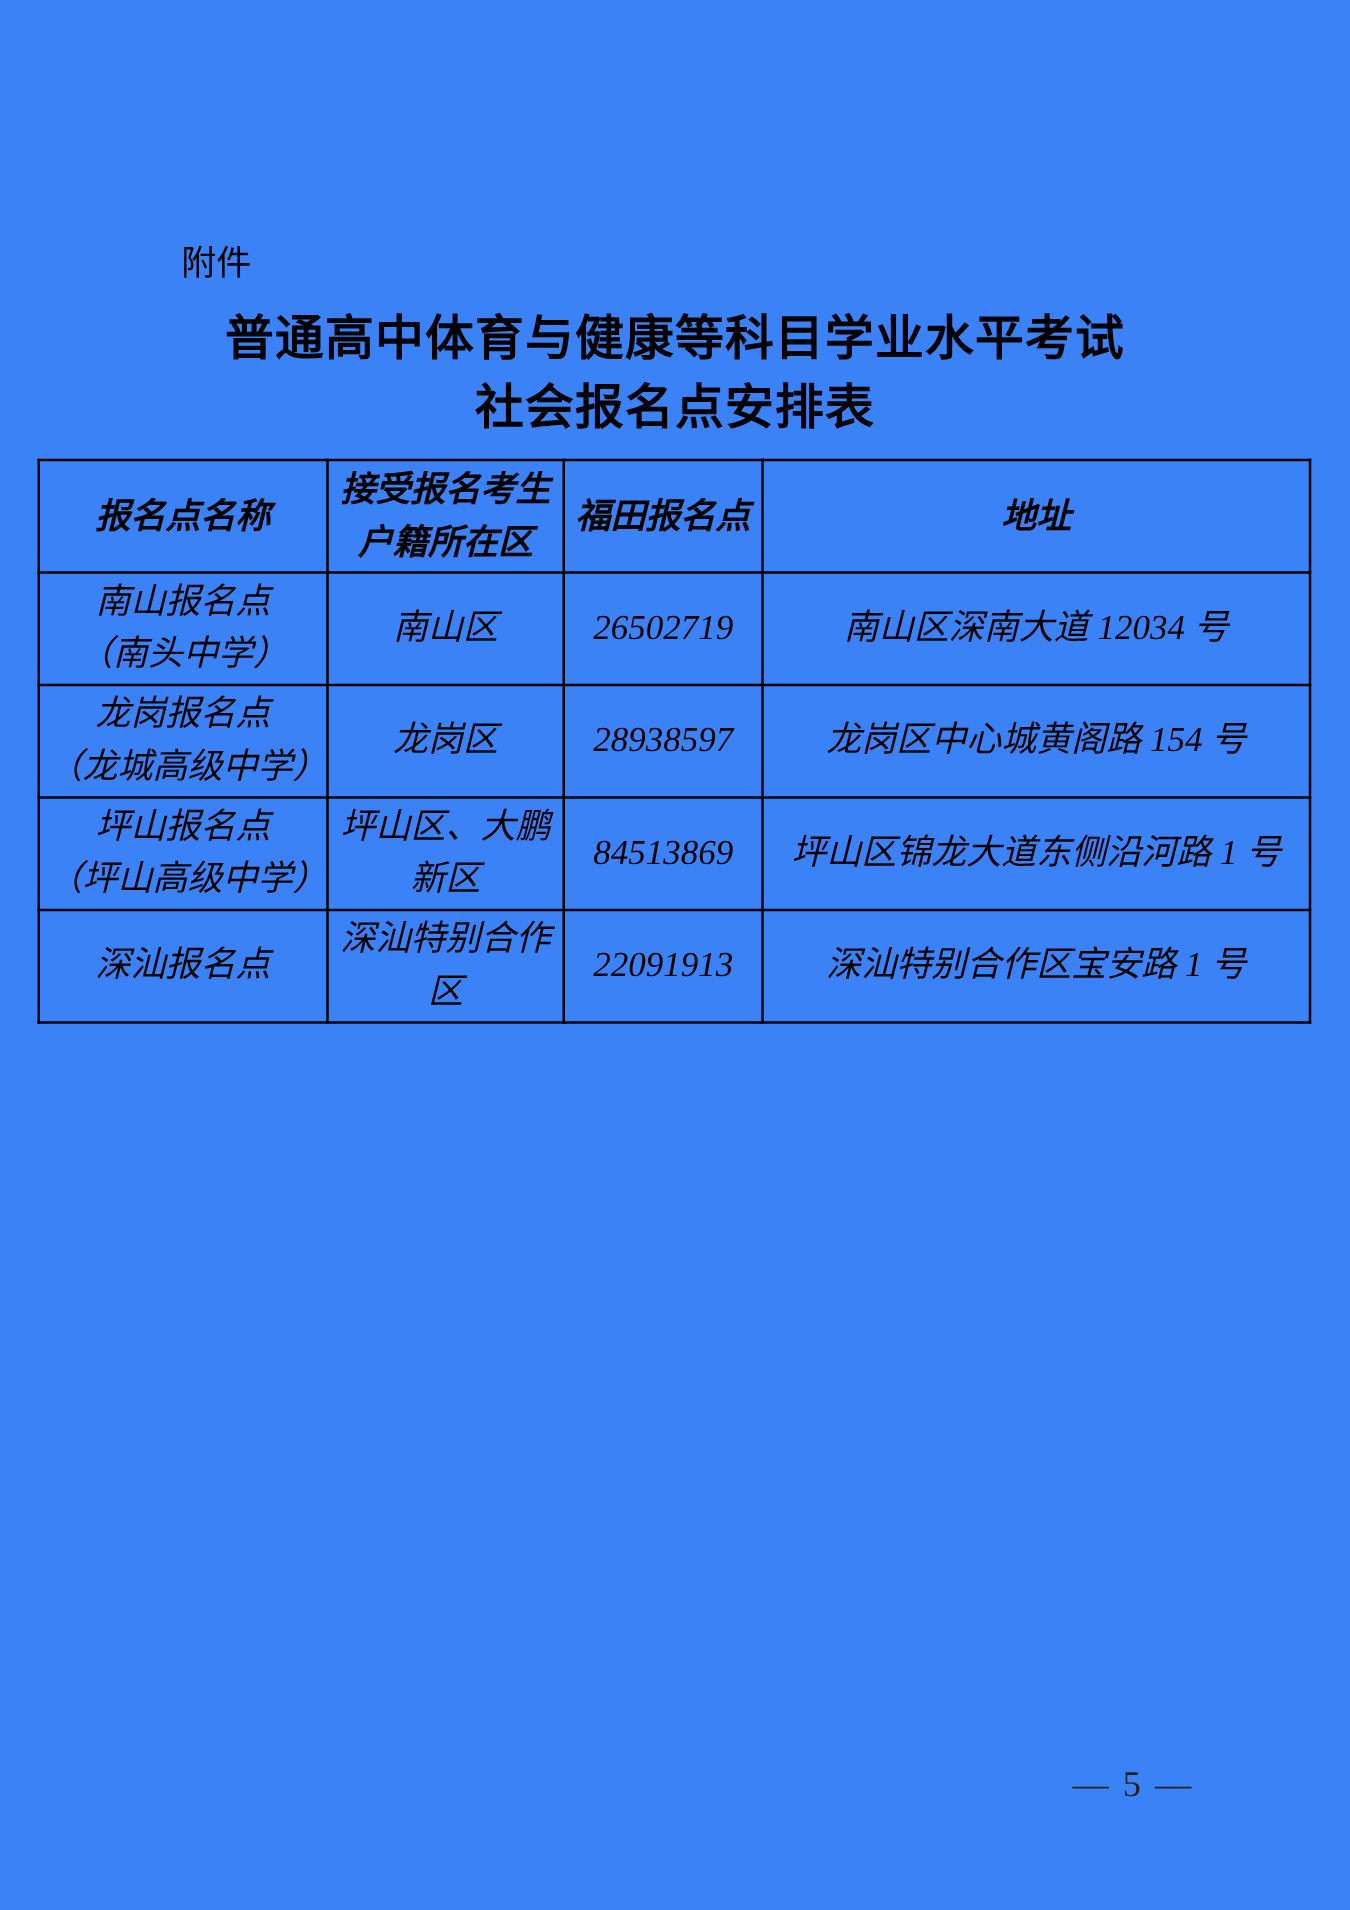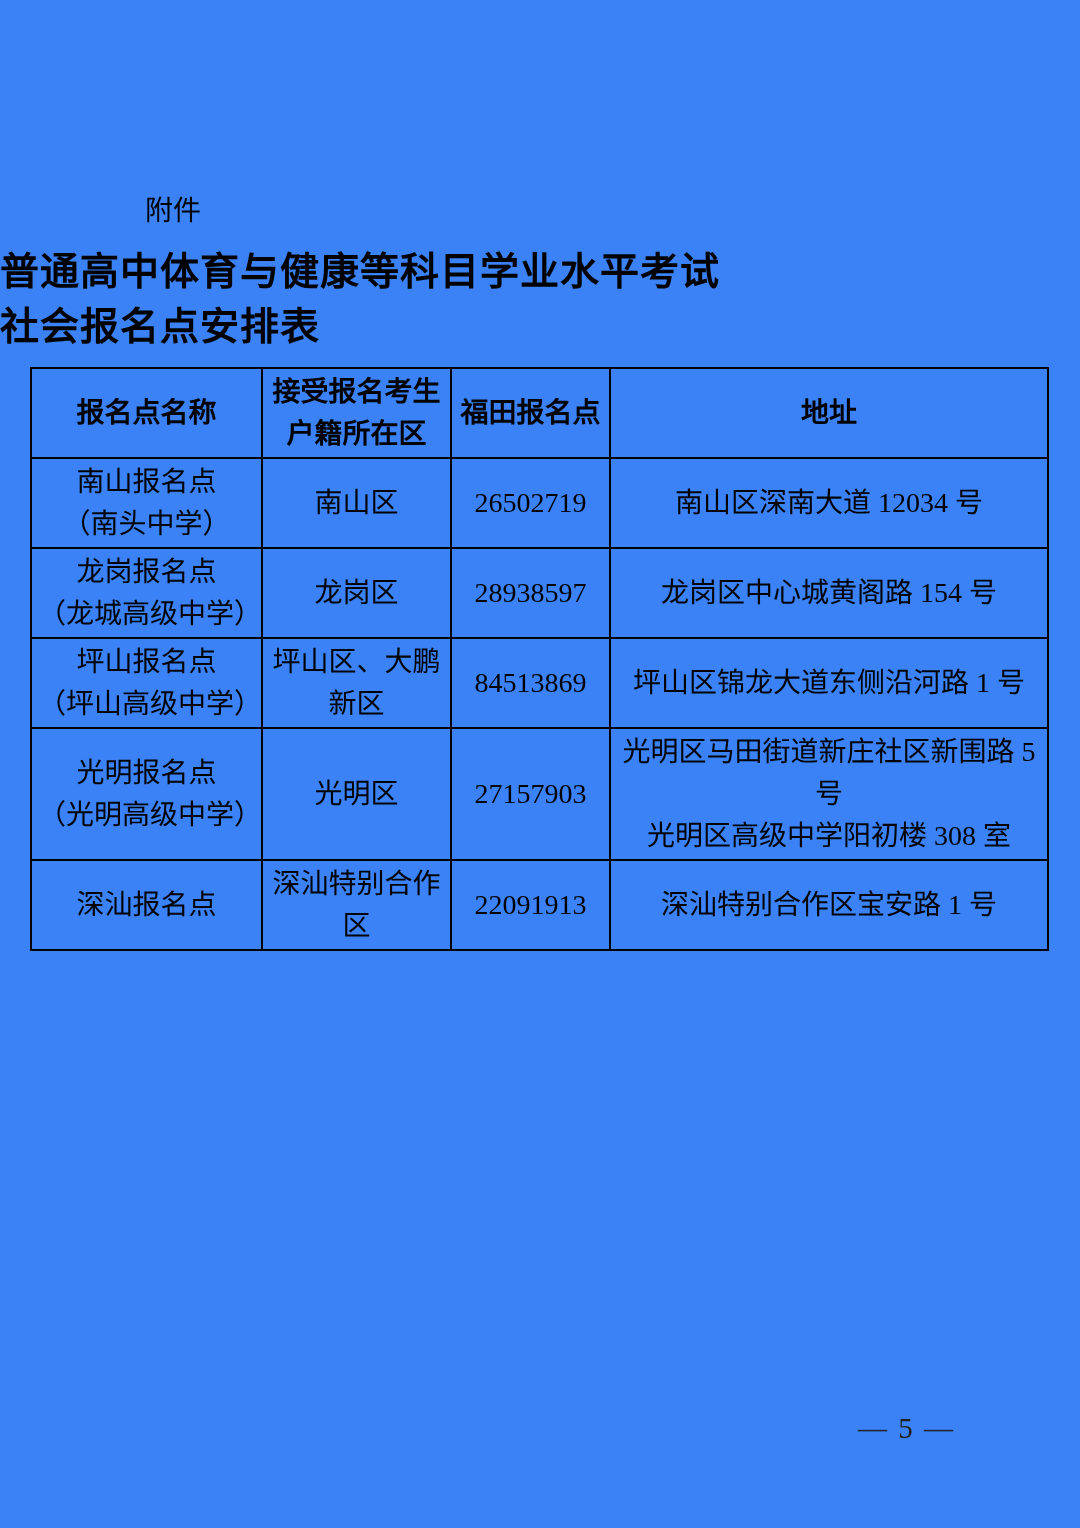--- a/index.html
+++ b/index.html
@@ -18,34 +18,35 @@
     top: 188px;
     font-size: 28px;
     font-family: "Liberation Sans", "DejaVu Sans", sans-serif;
     color: #000;
   }
   .doc-title {
     position: absolute;
     top: 244px;
     left: 0;
     width: 100%;
-    text-align: left;
+    text-align: center;
     font-size: 39px;
     font-weight: bold;
     line-height: 55px;
     letter-spacing: 1px;
     white-space: pre-line;
   }
   table.reg-table {
     position: absolute;
     left: 30px;
     top: 367px;
     width: 1017px;
     border-collapse: collapse;
     table-layout: fixed;
+    font-style: italic;
   }
   .reg-table col.c1 { width: 231px; }
   .reg-table col.c2 { width: 189px; }
   .reg-table col.c3 { width: 159px; }
   .reg-table col.c4 { width: 438px; }
   .reg-table th, .reg-table td {
     border: 2px solid #000;
     text-align: center;
     vertical-align: middle;
     font-size: 28px;
@@ -112,28 +113,20 @@
         <td>龙岗区中心城黄阁路 154 号</td>
       </tr>
       <tr>
         <td>坪山报名点
 （坪山高级中学）</td>
         <td>坪山区、大鹏新区</td>
         <td>84513869</td>
         <td>坪山区锦龙大道东侧沿河路 1 号</td>
       </tr>
       <tr>
-        <td>光明报名点
-（光明高级中学）</td>
-        <td>光明区</td>
-        <td>27157903</td>
-        <td>光明区马田街道新庄社区新围路 5 号
-光明区高级中学阳初楼 308 室</td>
-      </tr>
-      <tr>
         <td>深汕报名点</td>
         <td>深汕特别合作区</td>
         <td>22091913</td>
         <td>深汕特别合作区宝安路 1 号</td>
       </tr>
     </tbody>
   </table>
 
   <div class="page-number">— 5 —</div>
 

